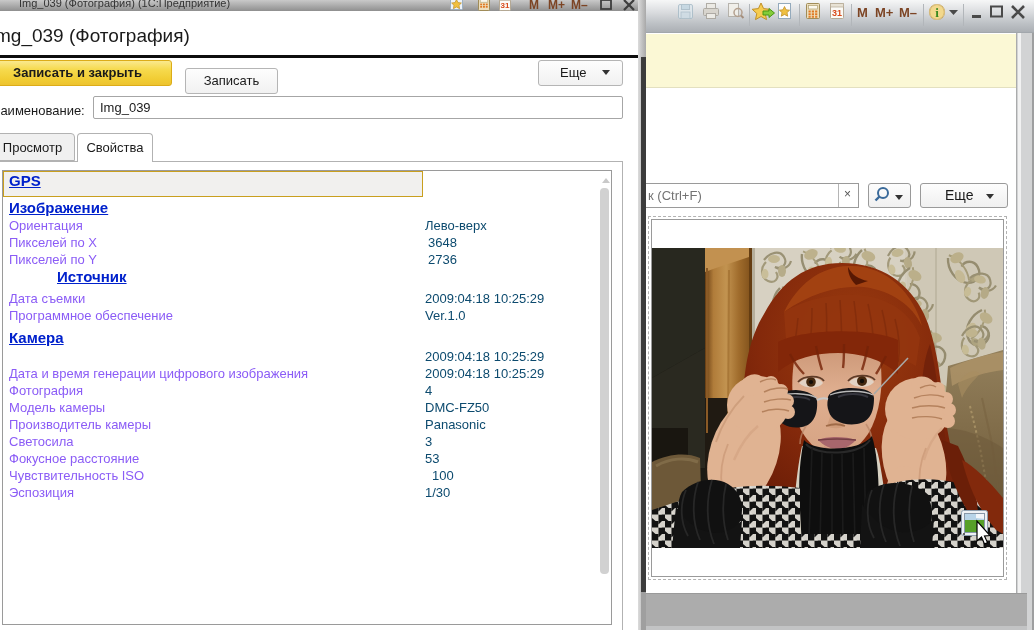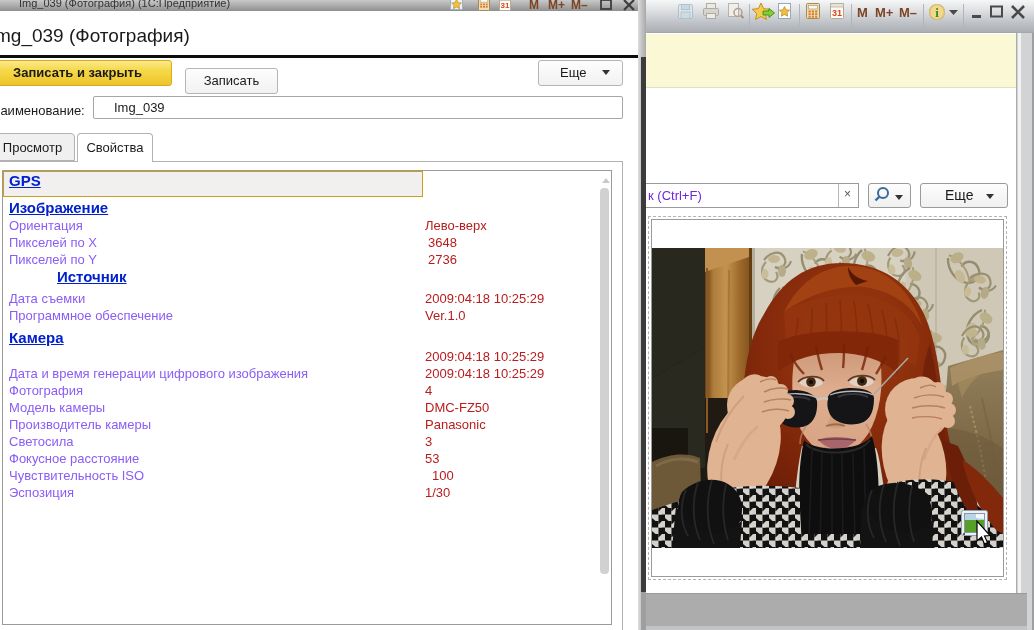--- a/index.html
+++ b/index.html
@@ -12,45 +12,45 @@
 #lw-title { position:absolute; left:0; top:0; width:641px; height:11px; background:linear-gradient(180deg,#c9c9c9,#8f8f8f); overflow:hidden; }
 #lw-title .ttext { position:absolute; left:19px; top:-3px; font-size:11px; color:#333; }
 #lw-hdr { position:absolute; left:-5px; top:25px; font-size:19px; color:#1a1a1a; white-space:nowrap; }
 #lw-black { position:absolute; left:0; top:55px; width:641px; height:3px; background:#0d0d0d; }
 .btn { position:absolute; top:60px; height:26px; border:1px solid #b5b5b5; border-radius:3px; background:linear-gradient(180deg,#fdfdfd,#f1f1f1); font-size:13px; color:#1a1a1a; text-align:center; line-height:24px; }
 #btn-save { left:-17px; width:189px; background:linear-gradient(180deg,#fae98e 0%,#f6da4e 35%,#f1cd34 75%,#edc32f 100%); border:1px solid #dcac18; font-weight:bold; }
 #btn-write { left:185px; width:93px;margin-top:8px; }
 #btn-more { left:538px; width:85px; text-align:left; padding-left:21px; }
 #btn-more .car { position:absolute; right:12px; top:9px; width:0; height:0; border-left:4px solid transparent; border-right:4px solid transparent; border-top:5px solid #333; }
 #lbl-name { position:absolute; left:-9px; top:103px; font-size:13px; color:#1a1a1a; }
-#inp-name { position:absolute; left:93px; top:96px; width:530px; height:23px; border:1px solid #a6a6a6; border-radius:2px; background:#fff; font-size:13px; color:#1a1a1a; line-height:21px; padding-left:20px; }
+#inp-name { position:absolute; left:93px; top:96px; width:530px; height:23px; border:1px solid #a6a6a6; border-radius:2px; background:#fff; font-size:13px; color:#1a1a1a; line-height:21px; padding-left:6px; }
 .tab { position:absolute; top:133px; height:28px; font-size:13px; color:#1a1a1a; text-align:center; border:1px solid #b2b2b2; border-radius:4px 4px 0 0; }
 #tab1 { left:-10px; width:85px; background:#f0f0f0; line-height:27px; }
 #tab2 { left:77px; width:76px; background:#fff; height:29px; border-bottom:none; line-height:27px; z-index:3; }
 #pane { position:absolute; left:0; top:161px; width:623px; height:469px; border-top:1px solid #b2b2b2; border-right:1px solid #b2b2b2; background:#fff; }
 #list { position:absolute; left:2px; top:170px; width:610px; height:455px; border:1px solid #9a9a9a; background:#fff; }
 #gpsrow { position:absolute; left:3px; top:171px; width:420px; height:26px; background:#f1f0ee; border:1px solid #c99f1e; }
 .hd { position:absolute; left:9px; font-size:15px; font-weight:bold; color:#0021cc; text-decoration:underline; white-space:nowrap; }
 .lbl { position:absolute; left:9px; font-size:13px; color:#8b5cf6; white-space:nowrap; }
-.val { position:absolute; left:425px; font-size:13px; color:#b91c1c; white-space:nowrap; }
+.val { position:absolute; left:425px; font-size:13px; color:#0c4a6e; white-space:nowrap; }
 #sb-track { position:absolute; left:599px; top:171px; width:12px; height:452px; background:#fff; }
 #sb-up { position:absolute; left:602px; top:178px; width:0; height:0; border-left:4px solid transparent; border-right:4px solid transparent; border-bottom:5px solid #c9c9c9; }
 #sb-thumb { position:absolute; left:600px; top:188px; width:9px; height:386px; background:#d1d1d1; border-radius:4px; }
 
 
 #div-light { position:absolute; left:638px; top:0; width:8px; height:630px; background:linear-gradient(90deg,#dcdcdc,#a8a8a8); }
 #div-dark { position:absolute; left:641px; top:57px; width:5px; height:535px; background:#3c3c3c; }
 #div-bottom { position:absolute; left:641px; top:592px; width:5px; height:38px; background:#9f9f9f; }
 
 
 #rw { position:absolute; left:646px; top:0; width:388px; height:630px; background:#fff; }
 #rw-tb { position:absolute; left:0; top:0; width:388px; height:33px; background:linear-gradient(180deg,#f6f7f7 0%,#dadcdf 38%,#bec2c6 72%,#abafb4 100%); border-bottom:1px solid #a2a7ac; }
 #rw-yellow { position:absolute; left:0; top:34px; width:370px; height:54px; background:#fbf8d5; border-bottom:1px solid #e3e0c0; }
 #rw-search { position:absolute; left:0; top:183px; width:213px; height:25px; border:1px solid #9a9a9a; border-left:none; background:#fff; }
-#rw-search .ph { position:absolute; left:2px; top:4px; font-size:13px; color:#6d28d9; }
+#rw-search .ph { position:absolute; left:2px; top:4px; font-size:13px; color:#737373; }
 #rw-search .sep { position:absolute; left:192px; top:0; width:1px; height:23px; background:#b5b5b5; }
 #rw-search .x { position:absolute; left:198px; top:3px; font-size:12px; color:#555; }
 #btn-mag { position:absolute; left:222px; top:183px; width:43px; height:25px; border:1px solid #9a9a9a; border-radius:3px; background:linear-gradient(180deg,#fdfdfd,#f0f0f0); }
 #btn-esche { position:absolute; left:274px; top:183px; width:88px; height:25px; border:1px solid #9a9a9a; border-radius:3px; background:linear-gradient(180deg,#fdfdfd,#f0f0f0); font-size:14px; color:#1a1a1a; padding-left:24px; line-height:23px; }
 #btn-esche .car { position:absolute; right:13px; top:10px; width:0; height:0; border-left:4px solid transparent; border-right:4px solid transparent; border-top:5px solid #333; }
 #btn-mag .car { position:absolute; right:7px; top:11px; width:0; height:0; border-left:4px solid transparent; border-right:4px solid transparent; border-top:5px solid #333; }
 #photo-panel { position:absolute; left:5px; top:219px; width:353px; height:358px; border:1px solid #9a9a9a; background:#fff; }
 #photo-dash { position:absolute; left:2px; top:216px; width:359px; height:364px; border:1px dashed #b2b2b2; }
 #photo { position:absolute; left:6px; top:248px; width:351px; height:300px; }
 #rw-status { position:absolute; left:0; top:593px; width:381px; height:33px; background:#acacac; border-top:1px solid #9a9a9a; }

